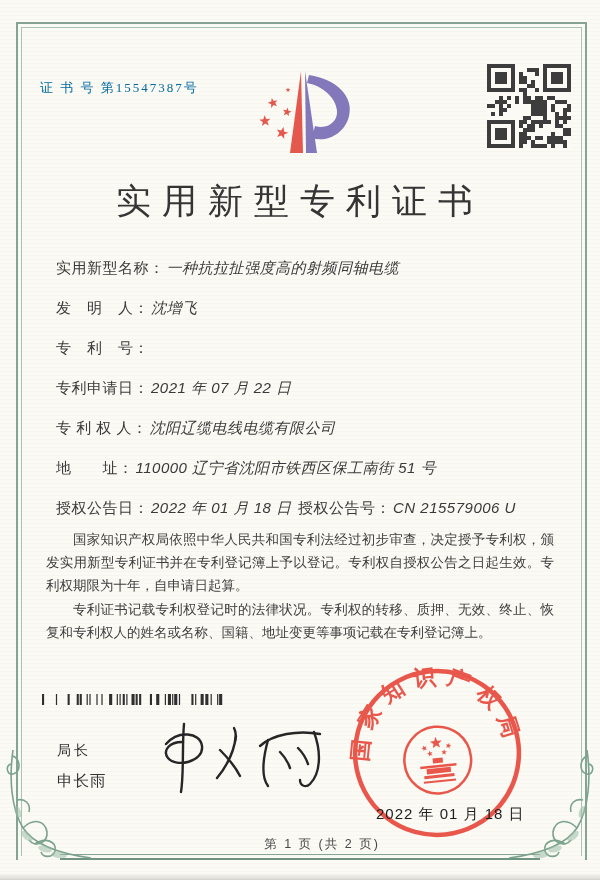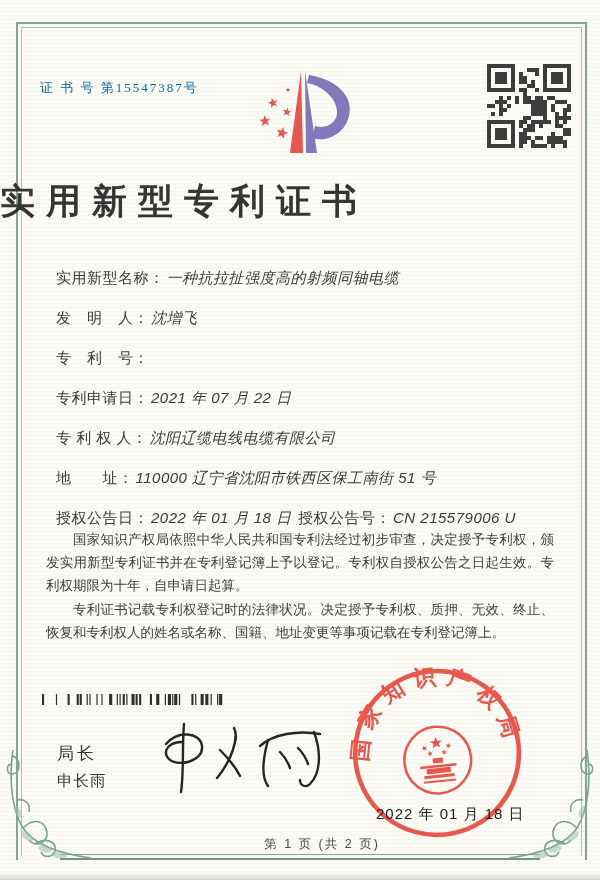--- a/index.html
+++ b/index.html
@@ -36,41 +36,41 @@
 
   .cert-number{
     position:absolute;left:40px;top:79px;
     font-family:"Liberation Serif","DejaVu Serif",serif;
     font-size:13px;letter-spacing:2px;color:#0369a1;
   }
   .logo{position:absolute;left:237px;top:60px;width:126px;height:108px;}
   .qr{position:absolute;left:487px;top:64px;width:84px;height:84px;}
 
   .title{
-    position:absolute;left:0;right:0;top:178px;
+    position:absolute;left:0;right:0;top:178px;text-align:center;
     font-family:"Liberation Serif","DejaVu Serif",serif;
-    font-size:35px;font-weight:700;letter-spacing:11px;color:#353535;
+    font-size:35px;font-weight:400;letter-spacing:11px;color:#353535;
   }
 
   .fields{position:absolute;left:56px;top:248px;right:36px;}
-  .frow{height:40px;display:flex;align-items:flex-end;position:relative;
+  .frow{height:40px;display:flex;align-items:center;position:relative;
     font-size:15px;color:#3a3a3a;letter-spacing:0.5px;}
   .frow .lbl{white-space:pre;}
   .frow .val{margin-left:2px;white-space:pre;font-style:italic;}
   .grant-b{position:absolute;left:242px;display:flex;}
 
   .paras{
     position:absolute;left:46px;right:46px;top:528px;
     font-size:13.5px;line-height:1.72;color:#3e3e3e;text-align:justify;
   }
   .paras p{margin:0;text-indent:2em;}
 
   .barcode{position:absolute;left:42px;top:694px;width:186px;height:11px;}
 
-  .signer-title{position:absolute;left:57px;top:742px;font-size:17px;color:#333;letter-spacing:3px;}
+  .signer-title{position:absolute;left:57px;top:742px;font-size:14px;color:#333;letter-spacing:3px;}
   .signer-name{position:absolute;left:57px;top:771px;font-size:15.5px;color:#333;letter-spacing:1px;}
   .signature{position:absolute;left:148px;top:716px;width:190px;height:85px;}
 
   .seal{position:absolute;left:347px;top:663px;width:180px;height:180px;transform:rotate(-6deg);opacity:0.92;}
   .seal-date{position:absolute;left:376px;top:805px;font-size:15px;color:#1e1e1e;letter-spacing:1px;z-index:5;}
 
   .footer{position:absolute;left:0;right:0;top:836px;text-align:center;
     font-size:12.5px;color:#474747;letter-spacing:2px;padding-left:44px;}
 </style>
 </head>
@@ -263,21 +263,21 @@
     <span class="val">2022 年 01 月 18 日</span>
     <span class="grant-b">
       <span class="lbl">授权公告号：</span>
       <span class="val">CN 215579006 U</span>
     </span>
   </div>
 </div>
 
 <div class="paras">
   <p>国家知识产权局依照中华人民共和国专利法经过初步审查，决定授予专利权，颁发实用新型专利证书并在专利登记簿上予以登记。专利权自授权公告之日起生效。专利权期限为十年，自申请日起算。</p>
-  <p>专利证书记载专利权登记时的法律状况。决定授予专利权、质押、无效、终止、恢复和专利权人的姓名或名称、国籍、地址变更等事项记载在专利登记簿上。</p>
+  <p>专利证书记载专利权登记时的法律状况。专利权的转移、质押、无效、终止、恢复和专利权人的姓名或名称、国籍、地址变更等事项记载在专利登记簿上。</p>
 </div>
 
 <svg class="barcode" viewBox="0 0 186 11" preserveAspectRatio="none" aria-hidden="true">
   <g id="barcode-bars" fill="#2f2f2f">
       <rect x="0.0" y="0" width="2.1" height="11"></rect>
       <rect x="13.9" y="0" width="1.2" height="11"></rect>
       <rect x="25.6" y="0" width="2.1" height="11"></rect>
       <rect x="34.7" y="0" width="2.1" height="11"></rect>
       <rect x="37.7" y="0" width="2.1" height="11"></rect>
       <rect x="44.6" y="0" width="1.2" height="11"></rect>

